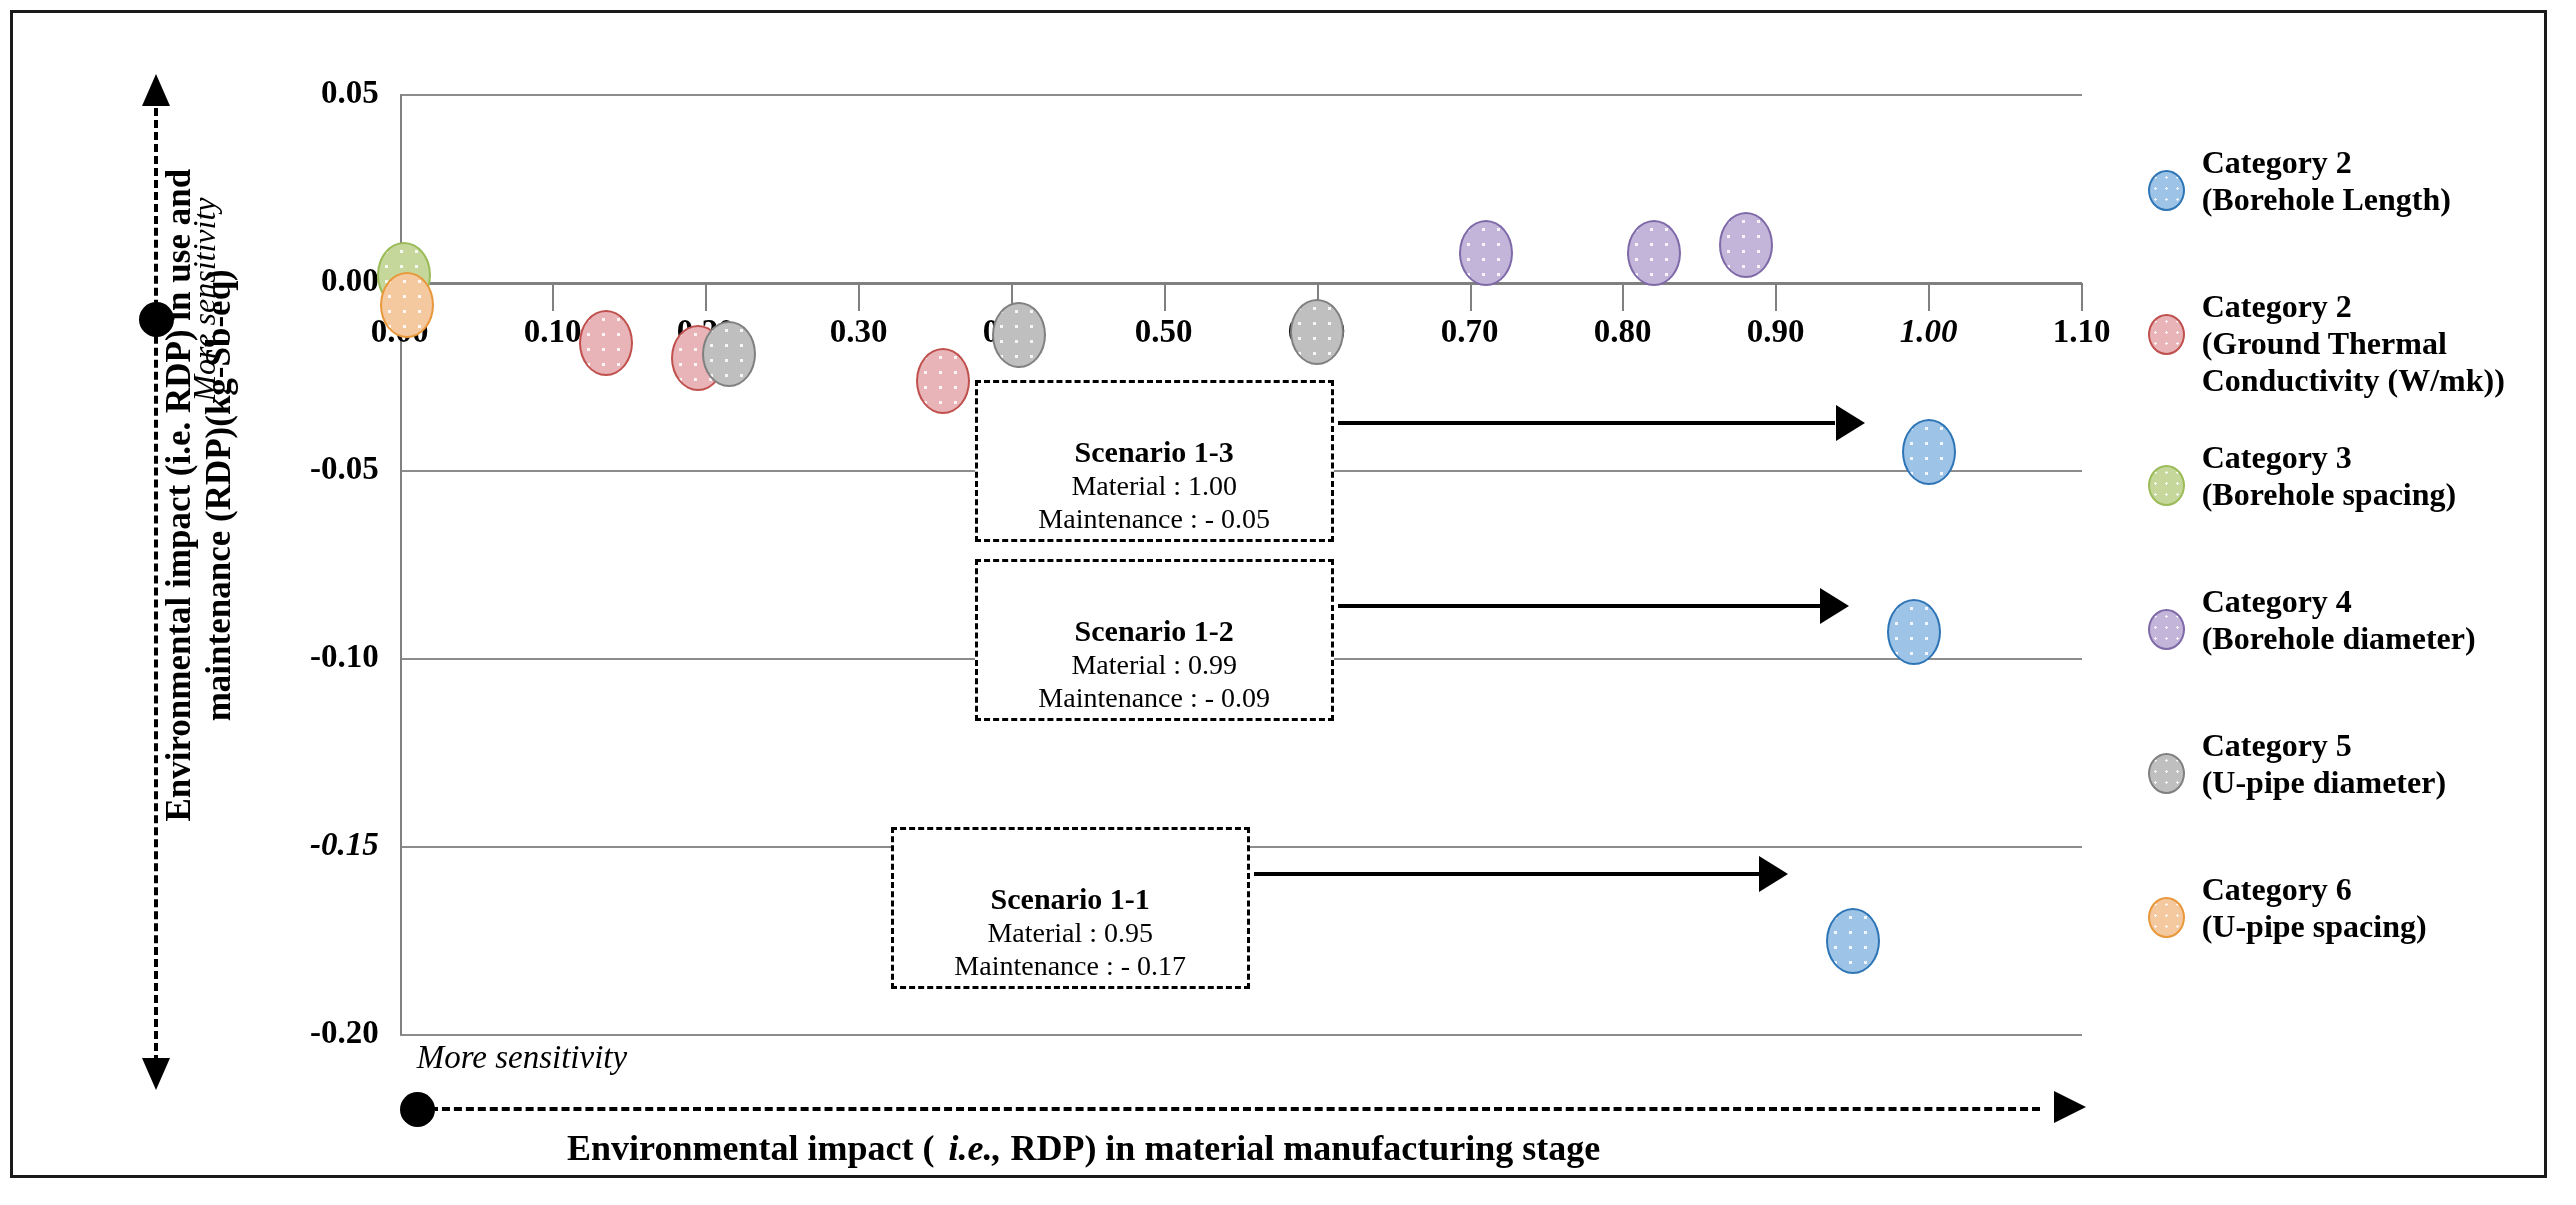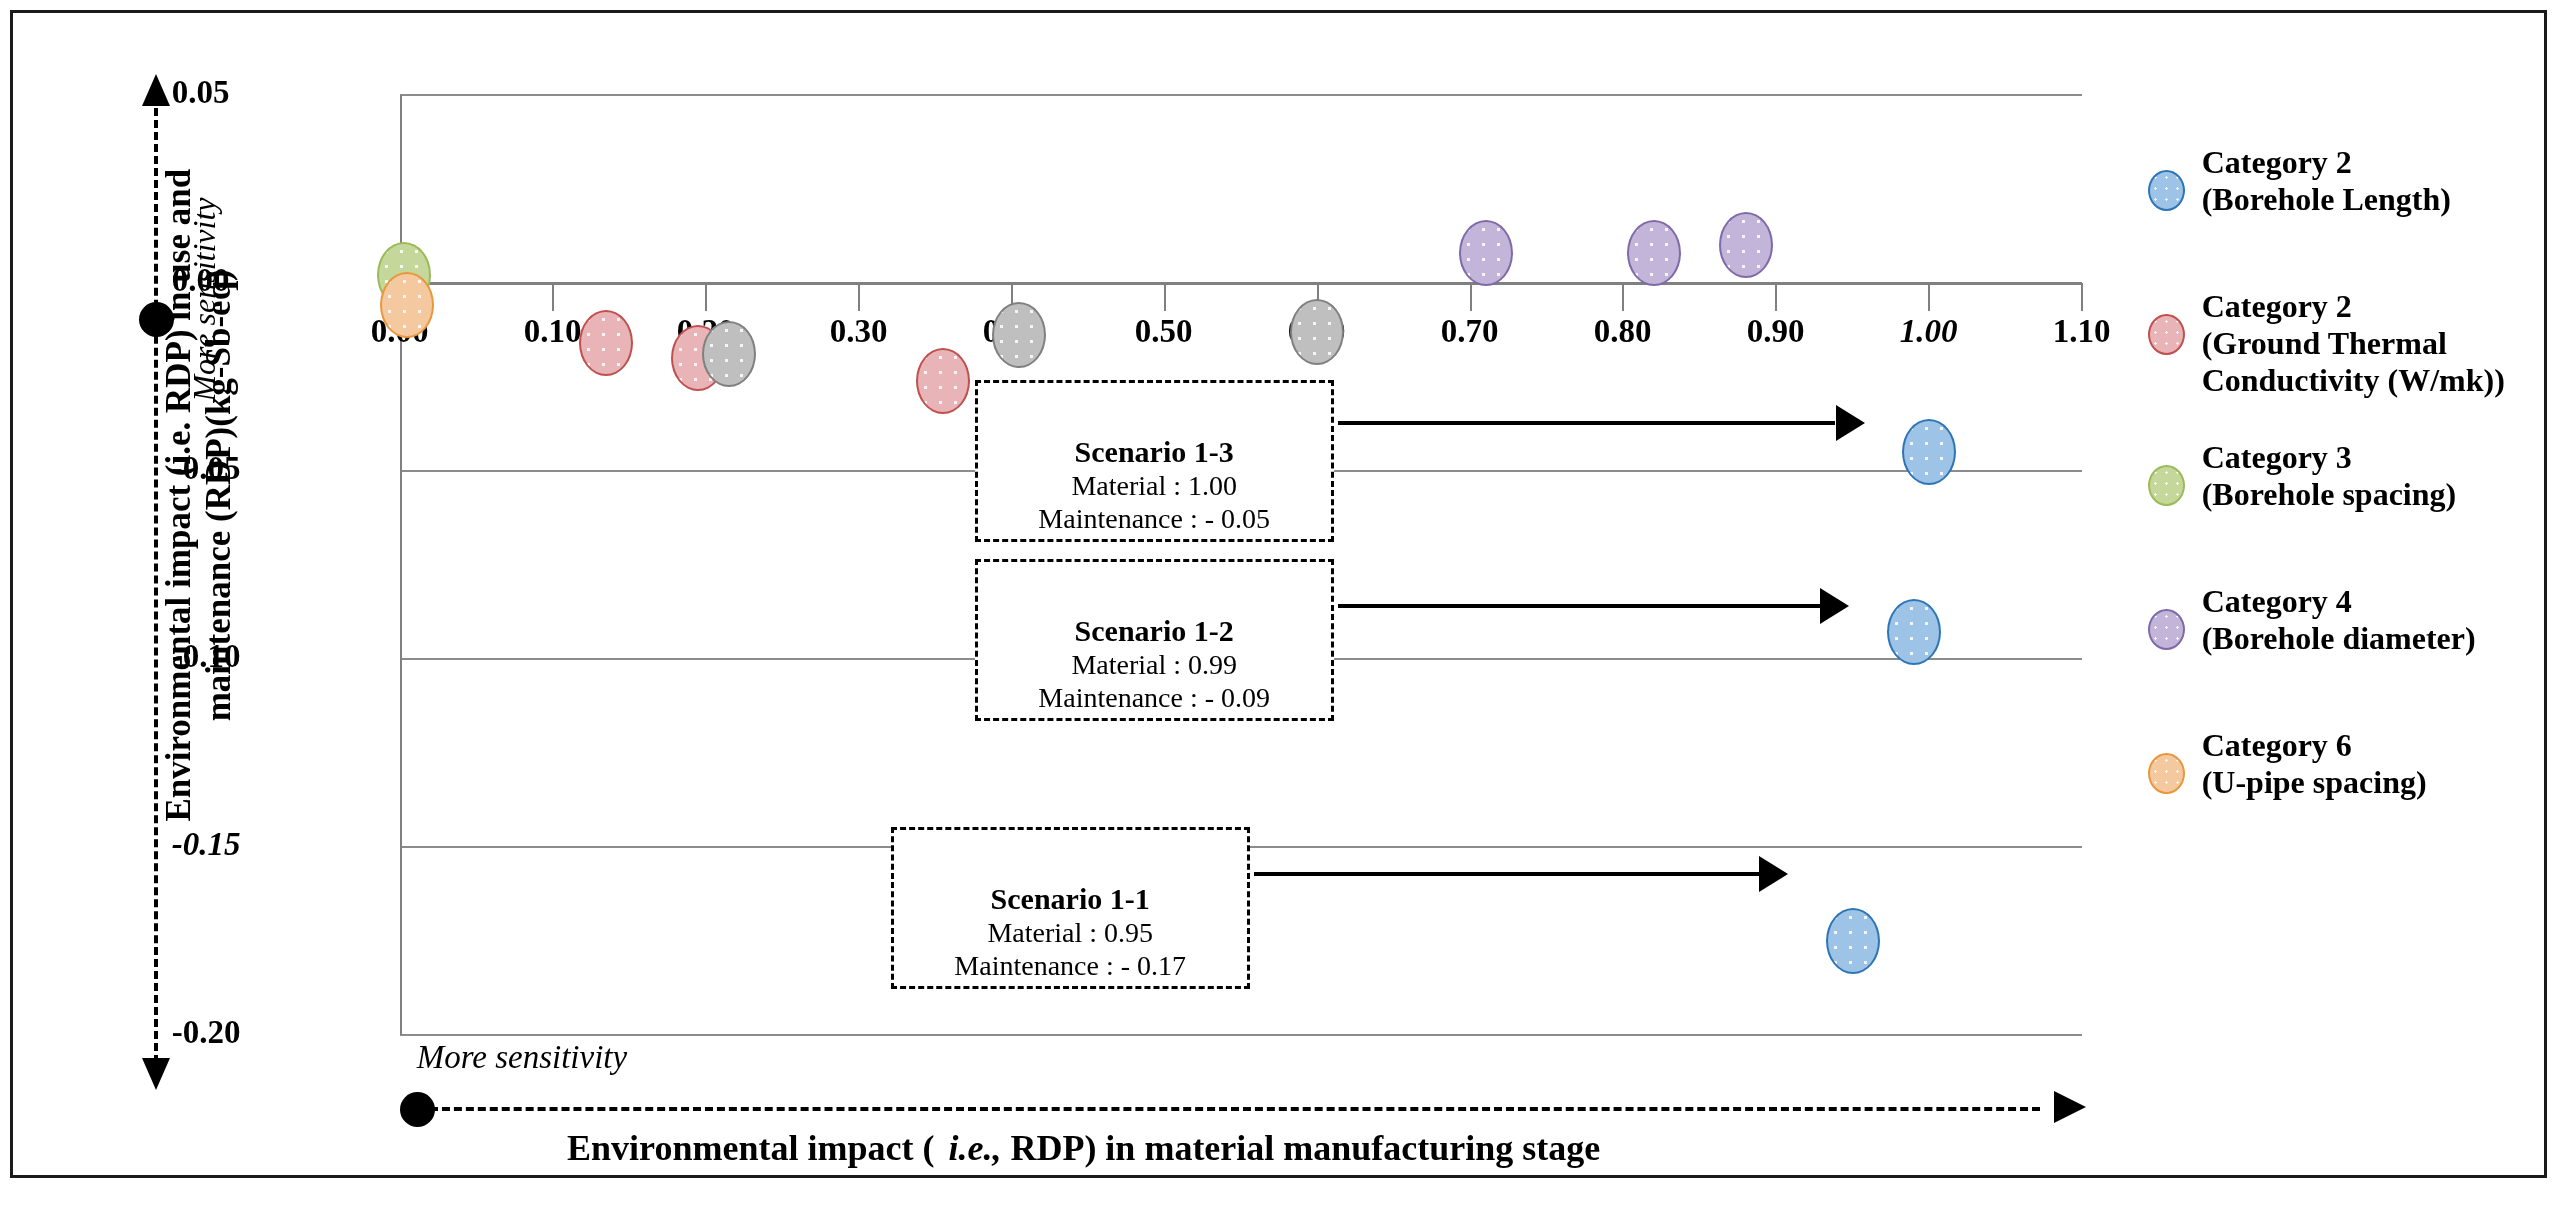--- a/index.html
+++ b/index.html
@@ -46,21 +46,21 @@
   }
 
   
   #plot{position:absolute;left:387px;top:82px;width:1682px;height:940px;}
   .gridline{position:absolute;left:0;width:100%;height:2.1px;background:#8c8c8c;}
   .axisX{position:absolute;left:0;width:100%;height:3.5px;background:#808080;}
   .axisY{position:absolute;top:0;width:2.8px;height:100%;background:#808080;}
   .tickV{position:absolute;width:2.1px;background:#808080;}
 
   .ylab{
-    position:absolute;right:1703px;width:207px;
+    position:absolute;right:1703px;width:207px;text-align:right;
     font-size:33px;font-weight:bold;color:#000;white-space:nowrap;
   }
   .xlab{
     position:absolute;width:152px;text-align:center;
     font-size:33px;font-weight:bold;color:#000;
   }
 
   
   .bub{position:absolute;border-radius:50%;box-sizing:border-box;}
 
@@ -228,20 +228,27 @@
           </div>
         </div>
         <div class="legrow">
           <span class="legmark" style="background: radial-gradient(circle, rgba(255, 255, 255, 0.85) 16%, rgba(255, 255, 255, 0) 17%) 0% 0% / 11px 11px rgb(195, 180, 217); border: 2.1px solid rgb(127, 106, 168);"></span>
           <div class="legtxt">
             <div>Category 4</div>
             <div>(Borehole diameter)</div>
           </div>
         </div>
         <div class="legrow">
+          <span class="legmark" style="background: radial-gradient(circle, rgba(255, 255, 255, 0.85) 16%, rgba(255, 255, 255, 0) 17%) 0% 0% / 11px 11px rgb(191, 191, 191); border: 2.1px solid rgb(128, 128, 128);"></span>
+          <div class="legtxt">
+            <div>Category 5</div>
+            <div>(U-pipe diameter)</div>
+          </div>
+        </div>
+        <div class="legrow">
           <span class="legmark" style="background: radial-gradient(circle, rgba(255, 255, 255, 0.85) 16%, rgba(255, 255, 255, 0) 17%) 0% 0% / 11px 11px rgb(245, 201, 160); border: 2.1px solid rgb(232, 151, 58);"></span>
           <div class="legtxt">
             <div>Category 6</div>
             <div>(U-pipe spacing)</div>
           </div>
         </div>
       </div>
 
   </div>
 </div>

